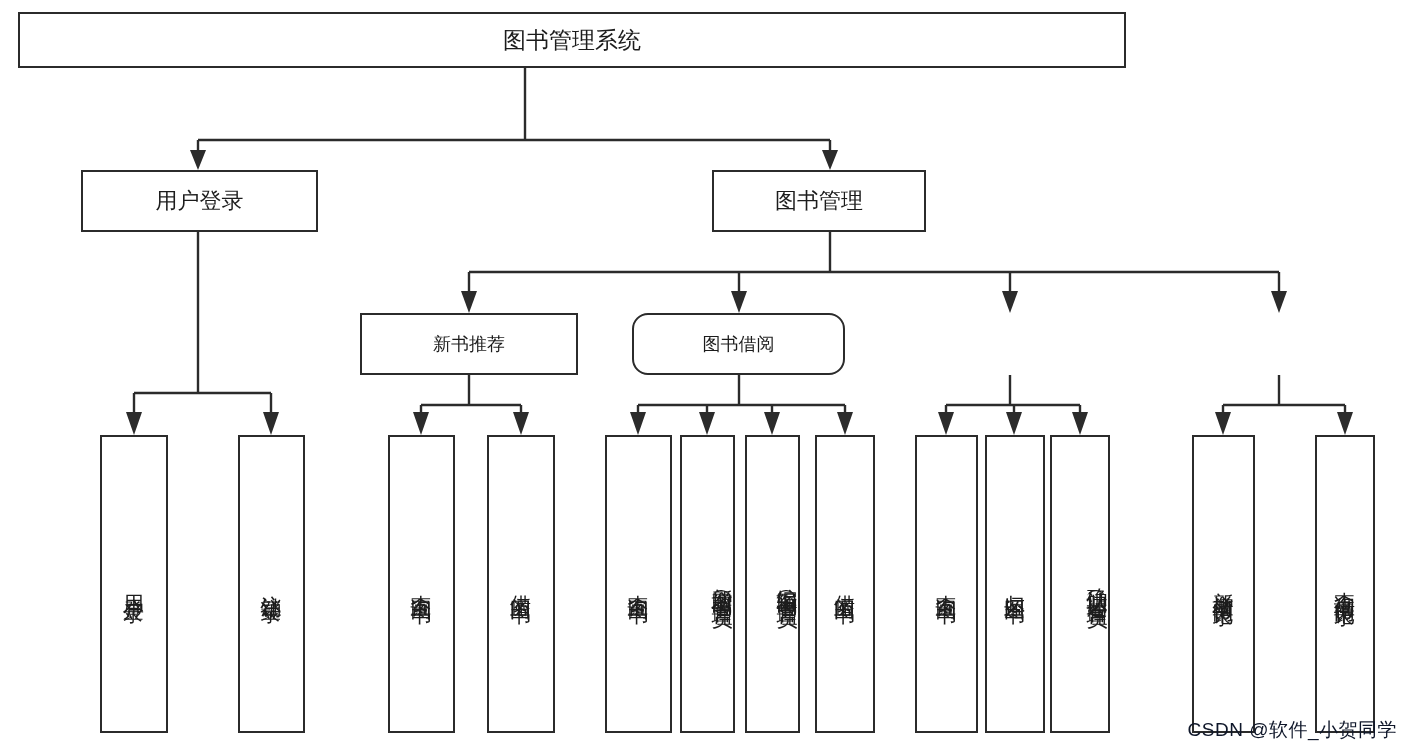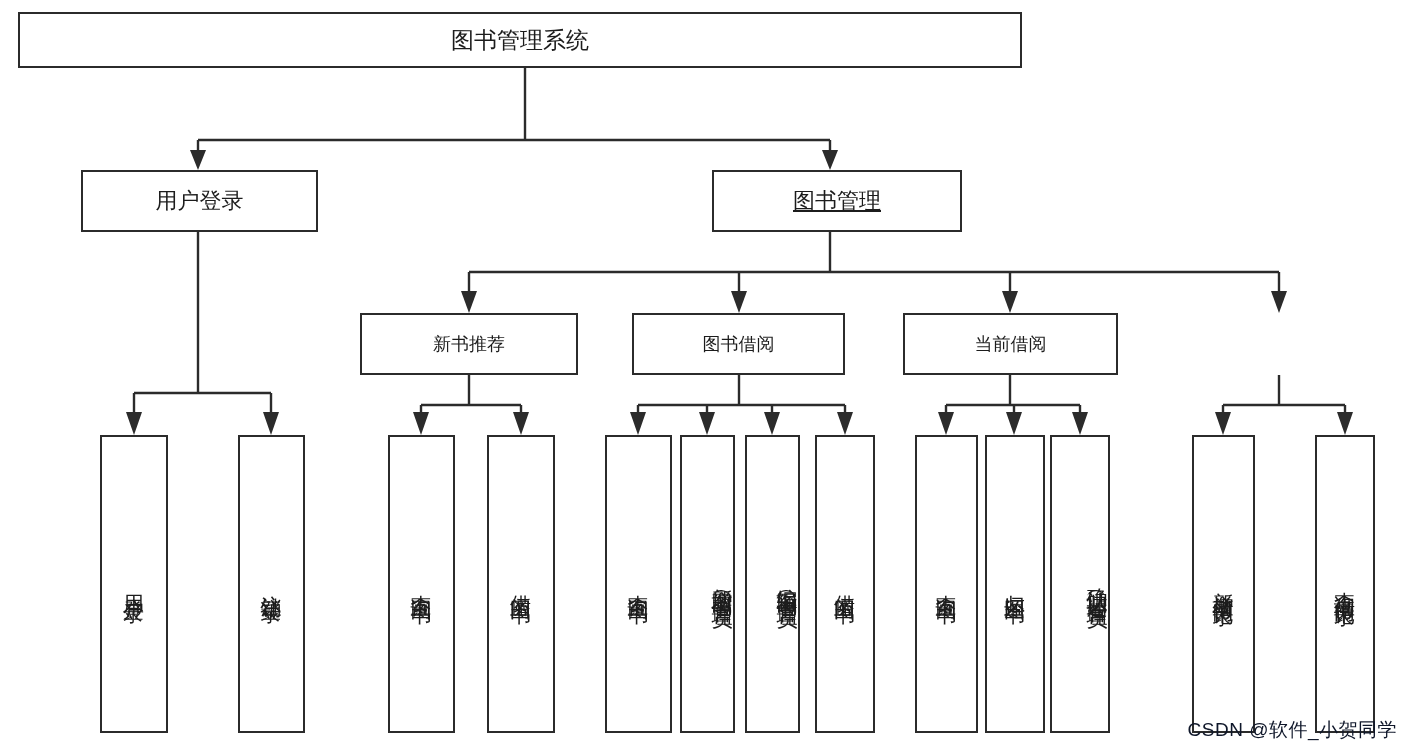--- a/index.html
+++ b/index.html
@@ -136,39 +136,36 @@
     <polygon class="arrow" points="1072,412 1088,412 1080,435"></polygon>
 
     <line x1="1279" y1="375" x2="1279" y2="405"></line>
     <line x1="1223" y1="405" x2="1345" y2="405"></line>
     <line x1="1223" y1="405" x2="1223" y2="415"></line>
     <polygon class="arrow" points="1215,412 1231,412 1223,435"></polygon>
     <line x1="1345" y1="405" x2="1345" y2="415"></line>
     <polygon class="arrow" points="1337,412 1353,412 1345,435"></polygon>
   </svg>
 
-  <div class="node root" style="left:18px; top:12px; width:1004px; height:56px;">
+  <div class="node root" style="left:18px; top:12px; width:1108px; height:56px;">
     <span class="label">图书管理系统</span>
   </div>
 
   <div class="node lvl2" style="left:81px; top:170px; width:237px; height:62px;">
     <span class="label">用户登录</span>
   </div>
-  <div class="node lvl2" style="left:712px; top:170px; width:250px; height:62px;text-decoration:underline;">
+  <div class="node lvl2" style="left:712px; top:170px; width:214px; height:62px;">
     <span class="label">图书管理</span>
   </div>
 
   <div class="node lvl3" style="left:360px; top:313px; width:218px; height:62px;">
     <span class="label">新书推荐</span>
   </div>
-  <div class="node lvl3" style="left:632px; top:313px; width:213px; height:62px;">
+  <div class="node lvl3" style="left:632px; top:313px; width:213px; height:62px;border-radius:16px;">
     <span class="label">图书借阅</span>
-  </div>
-  <div class="node lvl3" style="left:903px; top:313px; width:215px; height:62px;">
-    <span class="label">当前借阅</span>
   </div>
 
   <div class="node leaf short" style="left:100px; top:435px; width:68px; height:298px;">
     <span class="label">用户登录</span>
   </div>
   <div class="node leaf short" style="left:238px; top:435px; width:67px; height:298px;">
     <span class="label">注销登录</span>
   </div>
   <div class="node leaf short" style="left:388px; top:435px; width:67px; height:298px;">
     <span class="label">查询图书</span>

